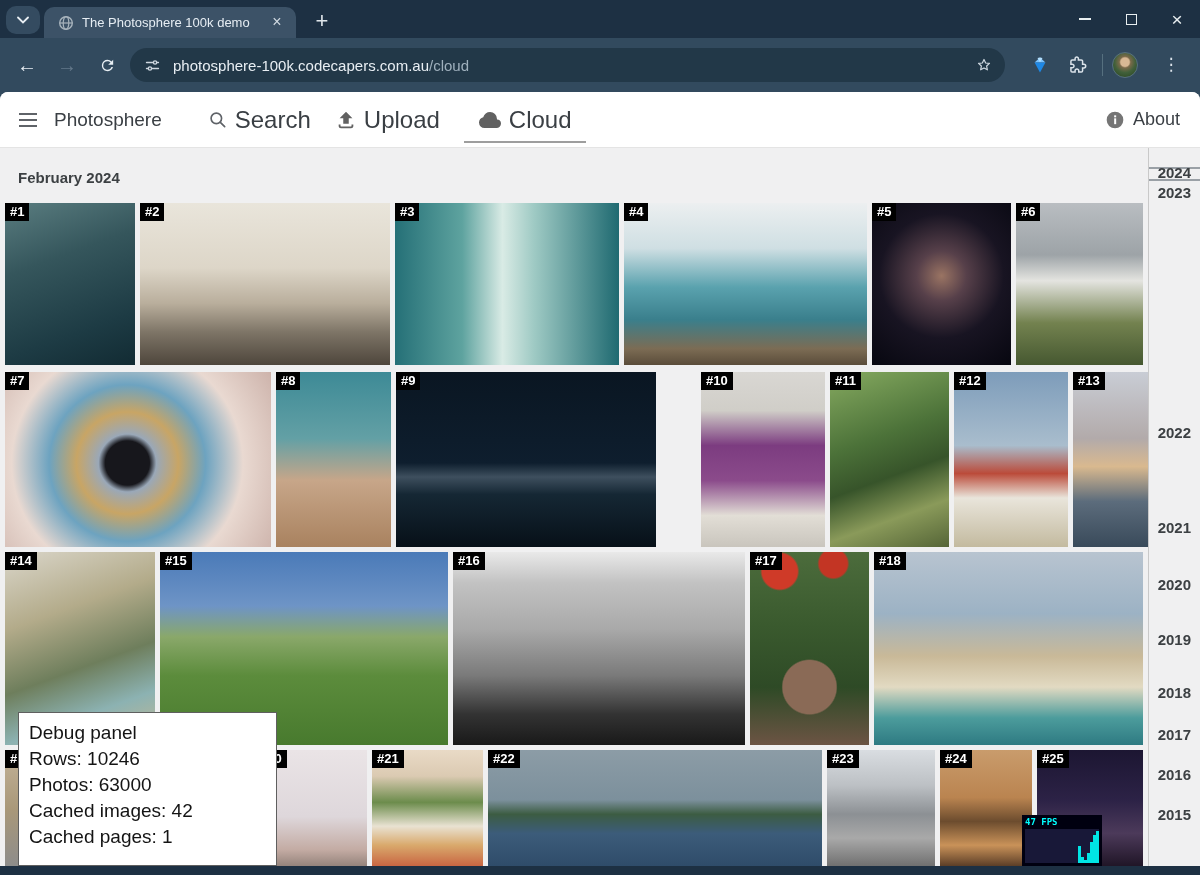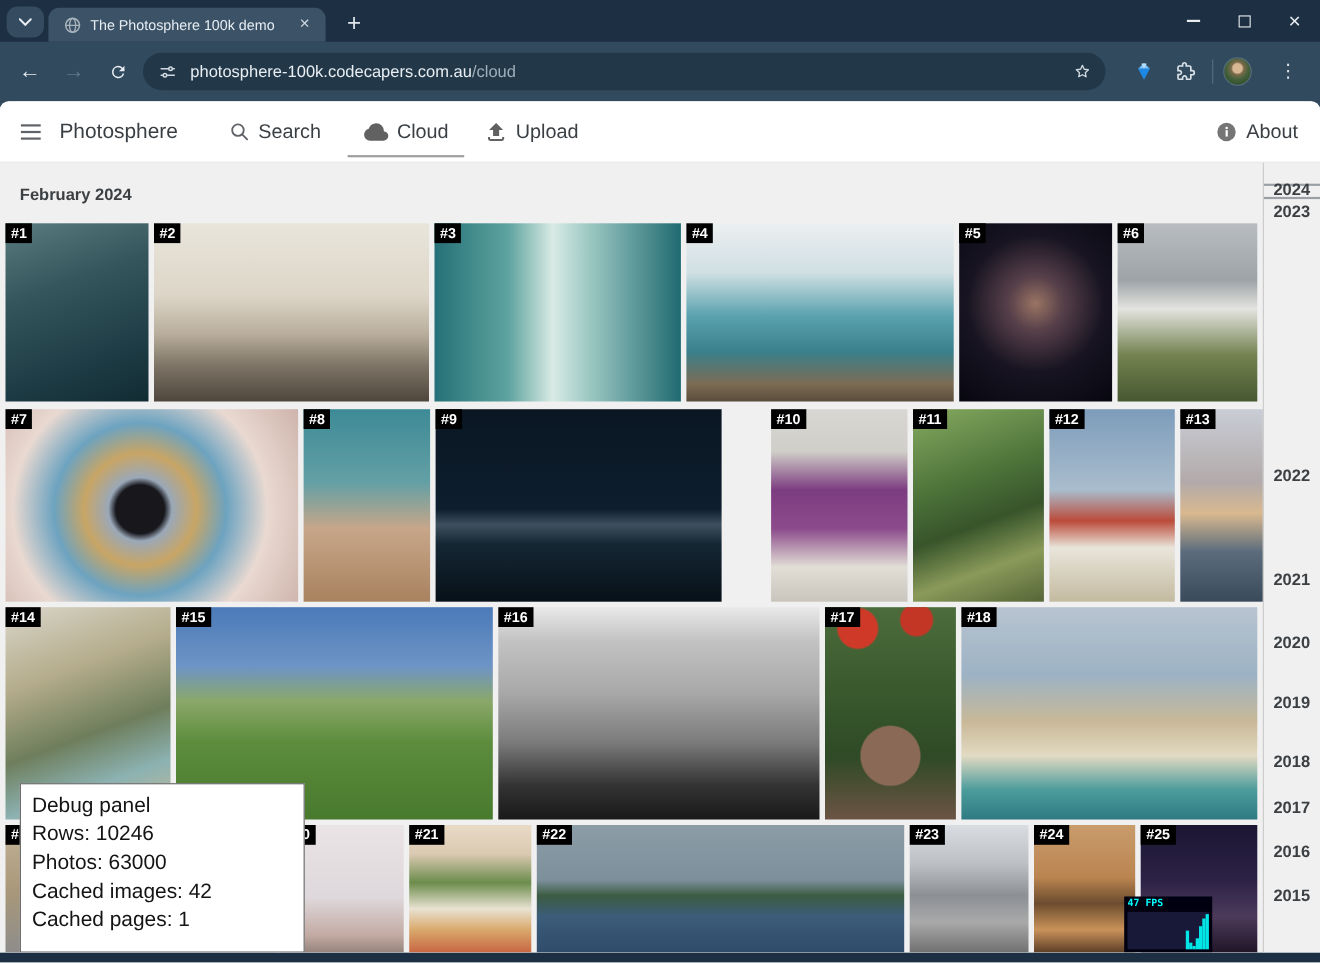--- a/index.html
+++ b/index.html
@@ -36,21 +36,21 @@
   
   .page { position:relative; height:774px; background:#324a5e; }
   .page-inner { position:relative; height:100%; border-radius:8px 8px 0 0; overflow:hidden; background:#f0f0f1; }
   .bottom-strip { height:9px; background:#1d3043; }
 
   
   .app-nav { position:relative; height:56px; background:#ffffff; border-bottom:1px solid #e4e4e4; display:flex; align-items:center; padding:0 20px 0 16px; }
   .hamburger { width:24px; height:24px; display:flex; flex-direction:column; justify-content:center; gap:4px; }
   .hamburger span { display:block; width:18px; height:2px; background:#5f6368; margin-left:3px; }
   .brand { font-size:19px; color:#3a3f44; margin-left:14px; }
-  .nav-item { display:flex; align-items:center; gap:7px; font-size:18px; color:#3a3f44; position:relative; height:56px; padding:0 6px; }
+  .nav-item { display:flex; align-items:center; gap:7px; font-size:24px; color:#3a3f44; position:relative; height:56px; padding:0 6px; }
   .nav-item.search { margin-left:40px; }
   .nav-item.cloud { margin-left:18px; padding:0 14px; }
   .nav-item.upload { margin-left:12px; }
   .nav-item.cloud .active-underline { position:absolute; left:0; right:0; bottom:5px; height:2px; background:#9e9e9e; }
   .about { margin-left:auto; display:flex; align-items:center; gap:8px; font-size:18px; color:#3a3f44; }
 
   
   .gallery { position:relative; height:718px; background:#f0f0f1; overflow:hidden; }
   .month-label { position:absolute; top:21px; left:18px; font-size:15px; font-weight:bold; color:#3c4043; }
   .grid { position:absolute; top:55px; left:0; width:1143px; }
@@ -201,38 +201,38 @@
         <div class="nav-item search">
           <span>
             <svg width="20" height="20" viewBox="0 0 24 24">
                 <circle cx="10" cy="10" r="6.3" fill="none" stroke="#5f6368" stroke-width="2"></circle>
                 <path d="M14.8 14.8 L20 20" stroke="#5f6368" stroke-width="2" stroke-linecap="round"></path>
               </svg>
           </span>
           <span>Search</span>
         </div>
 
+        <div class="nav-item upload">
+          <span>
+            <svg width="22" height="22" viewBox="0 0 24 24">
+                <path fill="#616161" d="M9 16h6v-6h4l-7-7-7 7h4v6z"></path>
+                <path fill="#616161" d="M4 18.5c0 1.4 1.1 2.5 2.5 2.5h11c1.4 0 2.5-1.1 2.5-2.5V17h-2v1.5c0 .3-.2.5-.5.5h-11c-.3 0-.5-.2-.5-.5V17H4v1.5z"></path>
+              </svg>
+          </span>
+          <span>Upload</span>
+        </div>
+
         <div class="nav-item cloud">
           <span>
             <svg width="24" height="24" viewBox="0 0 24 24">
                 <path fill="#616161" d="M6.5 20q-2.28 0-3.89-1.57T1 14.58q0-1.95 1.17-3.48t3.06-1.95q.62-2.3 2.5-3.72T12 4q2.92 0 4.96 2.04T19 11v.5q1.72-.05 2.86 1.1T23 15.5q0 1.85-1.32 3.17T18.5 20h-12Z"></path>
               </svg>
           </span>
           <span>Cloud</span>
           <span class="active-underline"></span>
-        </div>
-
-        <div class="nav-item upload">
-          <span>
-            <svg width="22" height="22" viewBox="0 0 24 24">
-                <path fill="#616161" d="M9 16h6v-6h4l-7-7-7 7h4v6z"></path>
-                <path fill="#616161" d="M4 18.5c0 1.4 1.1 2.5 2.5 2.5h11c1.4 0 2.5-1.1 2.5-2.5V17h-2v1.5c0 .3-.2.5-.5.5h-11c-.3 0-.5-.2-.5-.5V17H4v1.5z"></path>
-              </svg>
-          </span>
-          <span>Upload</span>
         </div>
 
         <div class="about">
           <span>
             <svg width="20" height="20" viewBox="0 0 24 24">
                 <circle cx="12" cy="12" r="10" fill="#757575"></circle>
                 <rect x="11" y="10" width="2.4" height="7" fill="#fff"></rect>
                 <rect x="11" y="6.4" width="2.4" height="2.4" fill="#fff"></rect>
               </svg>
           </span>

